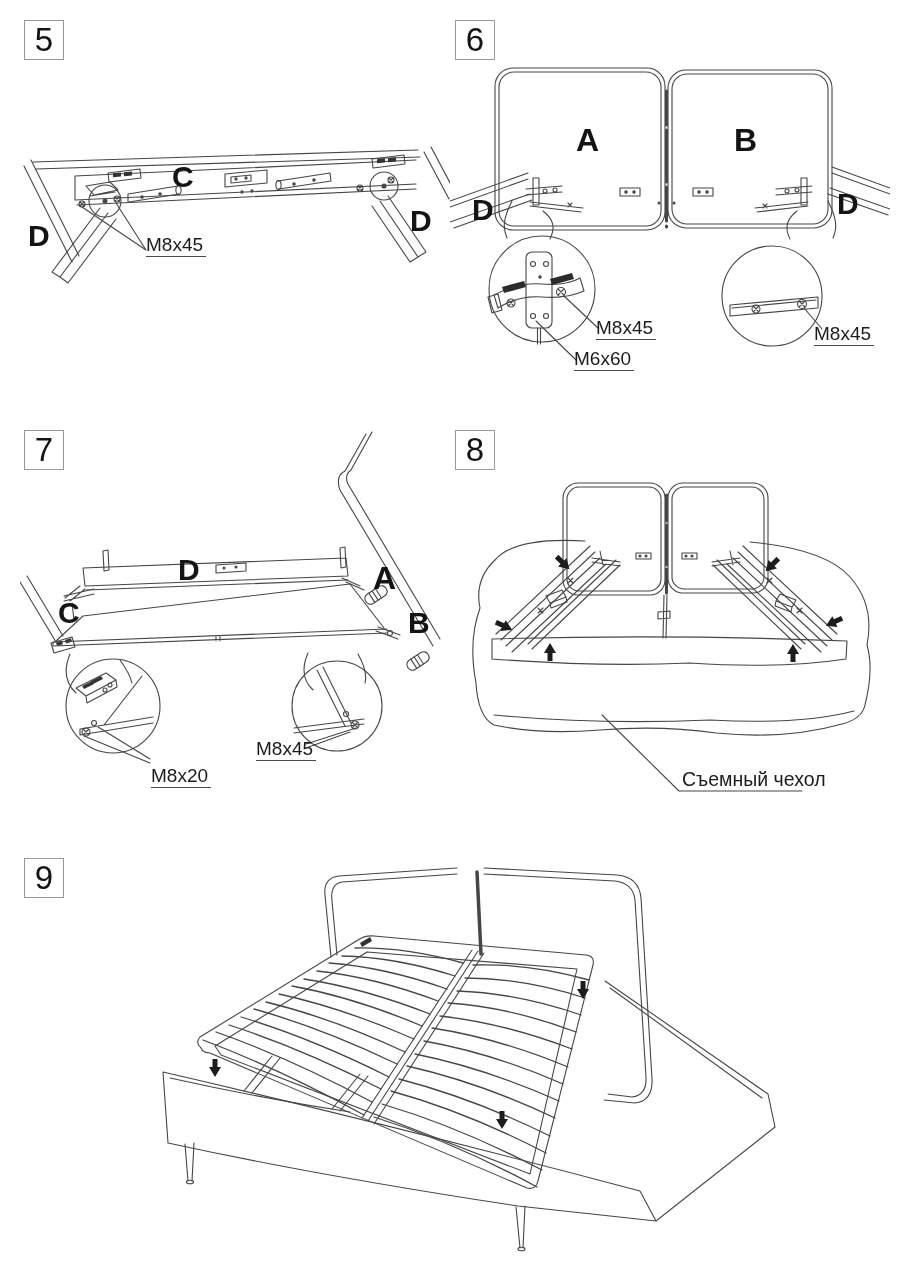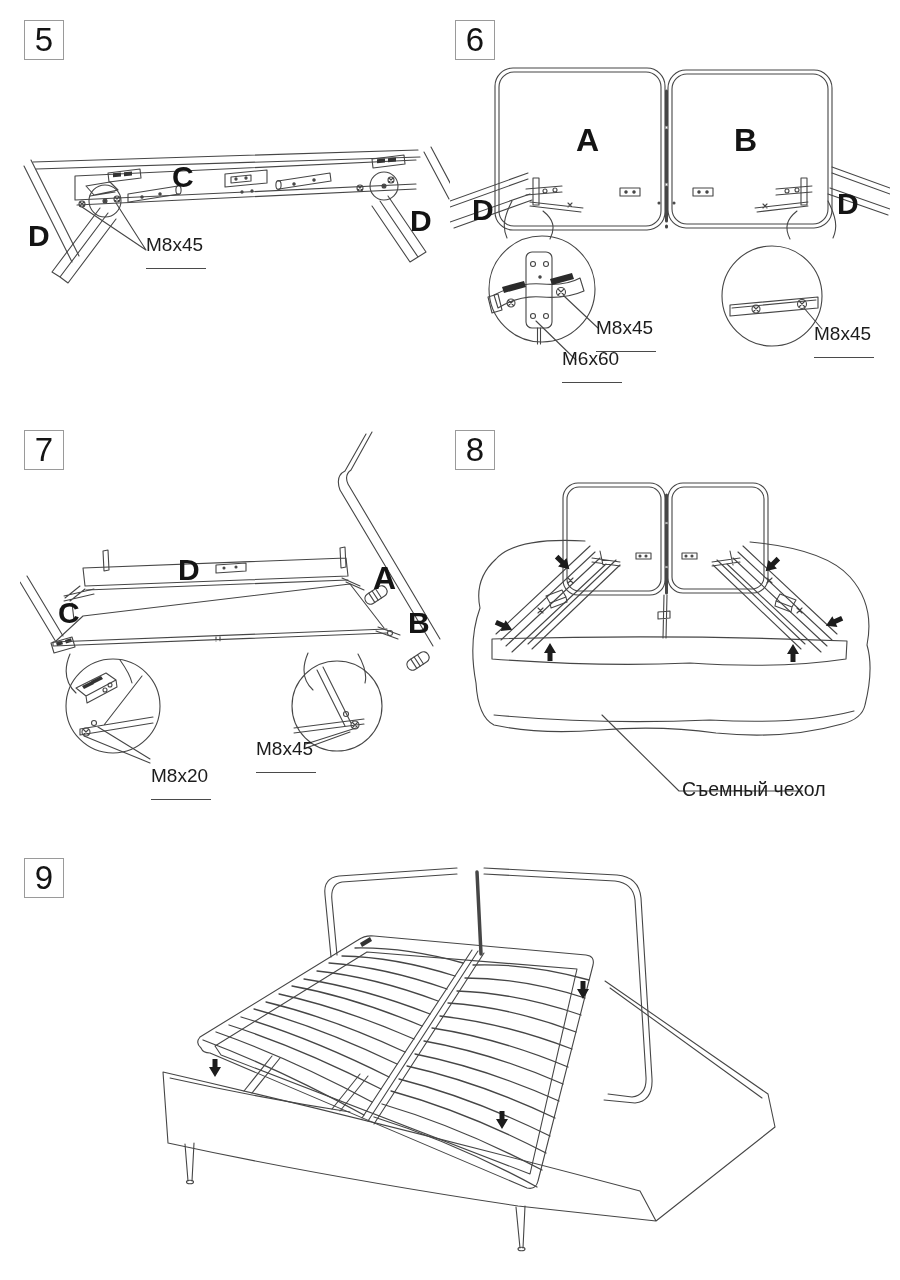--- a/index.html
+++ b/index.html
@@ -4,21 +4,21 @@
 <style>
   html,body{margin:0;padding:0;background:#fff;}
   .page{position:relative;width:900px;height:1280px;background:#ffffff;overflow:hidden;
         font-family:"Liberation Sans",sans-serif;color:#1c1c1c;}
   .panel{position:absolute;}
   .panel svg{position:absolute;left:0;top:0;}
   .step-num{position:absolute;width:38px;height:38px;border:1.5px solid #9a9a9a;background:#fff;
             font-size:33px;line-height:38px;text-align:center;color:#141414;z-index:5;}
   .part-letter{position:absolute;font-weight:bold;font-size:30px;line-height:30px;color:#141414;z-index:4;}
   .hw{position:absolute;font-size:19px;line-height:21px;color:#1c1c1c;
-      border-bottom:1.5px solid #4a4a4a;padding:0 3px 13px 0;background:rgba(255,255,255,.0);z-index:4;}
+      border-bottom:1.5px solid #4a4a4a;padding:0 3px 1px 0;background:rgba(255,255,255,.0);z-index:4;}
   .ru{position:absolute;font-size:19.5px;line-height:22px;color:#1c1c1c;z-index:4;}
   svg *{vector-effect:non-scaling-stroke;}
 </style>
 </head>
 <body>
 
 <div class="page">
 
   <section class="panel" id="p5" style="left:20px;top:15px;width:430px;height:330px">
     <div class="step-num" style="left:4px;top:5px">
@@ -125,21 +125,21 @@
         <circle cx="352" cy="289" r="4.5"></circle>
           <path d="M349,286 L355,292 M355,286 L349,292"></path>
         <path d="M354,293 L372,314"></path>
       </g>
     </svg>
     <div class="part-letter" style="left:126px;top:110px;font-size:32px">A</div>
     <div class="part-letter" style="left:284px;top:110px;font-size:32px">B</div>
     <div class="part-letter" style="left:22px;top:180px">D</div>
     <div class="part-letter" style="left:387px;top:174px">D</div>
     <div class="hw" style="left:146px;top:302px">M8x45</div>
-    <div class="hw" style="left:112px;top:333px">M6x60</div>
+    <div class="hw" style="left:124px;top:333px">M6x60</div>
     <div class="hw" style="left:364px;top:308px">M8x45</div>
   </section>
 
   <section class="panel" id="p7" style="left:20px;top:425px;width:430px;height:395px">
     <div class="step-num" style="left:4px;top:5px">
       <span>7</span>
     </div>
     <svg viewBox="0 0 430 395" width="430" height="395">
       <g fill="none" stroke="#464646" stroke-width="1.1" stroke-linecap="round" stroke-linejoin="round">
         <path d="M63,143 L326,133 M63,143 L65,161 M65,161 L328,151 M326,133 L328,151 M66,165 L328,155"></path>
@@ -227,21 +227,21 @@
       </g>
       <g fill="#1c1c1c" stroke="none">
         <use href="#arr8" transform="translate(113,138) rotate(135)"></use>
         <use href="#arr8" transform="translate(322,140) rotate(-135)"></use>
         <use href="#arr8" transform="translate(54,201) rotate(115)"></use>
         <use href="#arr8" transform="translate(384,197) rotate(-115)"></use>
         <use href="#arr8" transform="translate(100,227)"></use>
         <use href="#arr8" transform="translate(343,228)"></use>
       </g>
     </svg>
-    <div class="ru" style="left:232px;top:353px">Съемный чехол</div>
+    <div class="ru" style="left:232px;top:343px">Съемный чехол</div>
   </section>
 
   <section class="panel" id="p9" style="left:20px;top:850px;width:860px;height:425px">
     <div class="step-num" style="left:4px;top:8px">
       <span>9</span>
     </div>
     <svg viewBox="0 0 860 425" width="860" height="425">
       <defs>
           <path id="arr9" d="M0,-9 L-6,1 L-2.5,1 L-2.5,9 L2.5,9 L2.5,1 L6,1 Z"></path>
         </defs>

